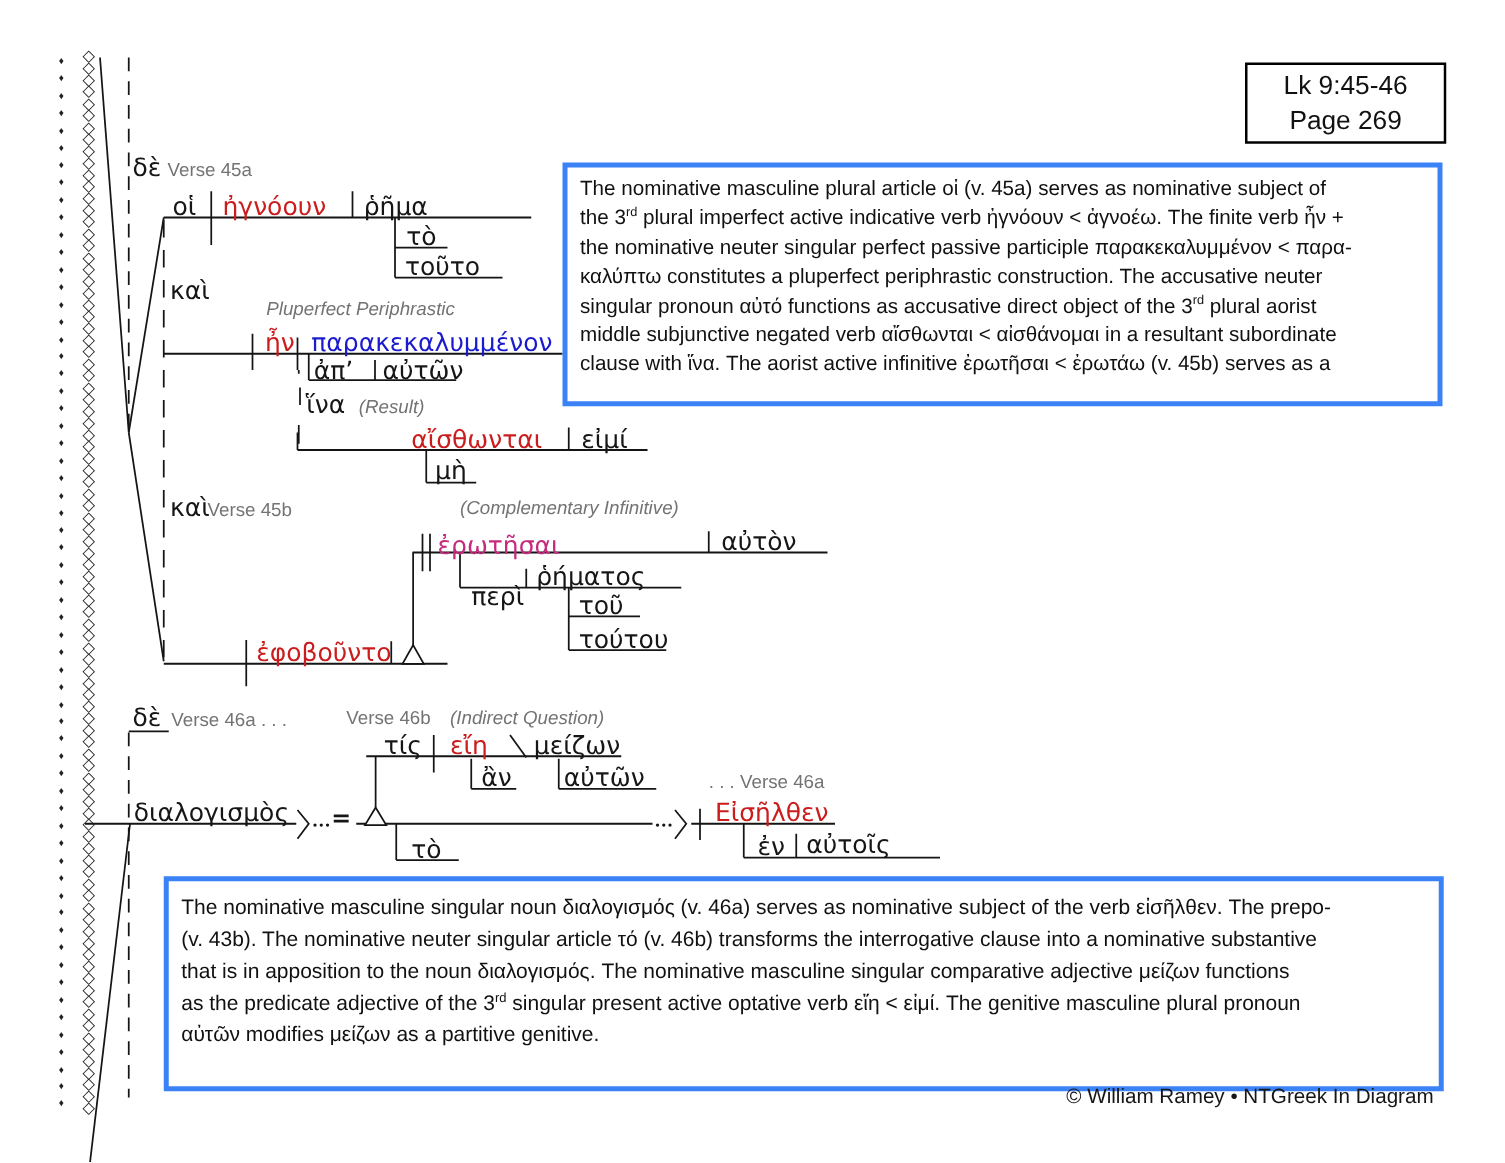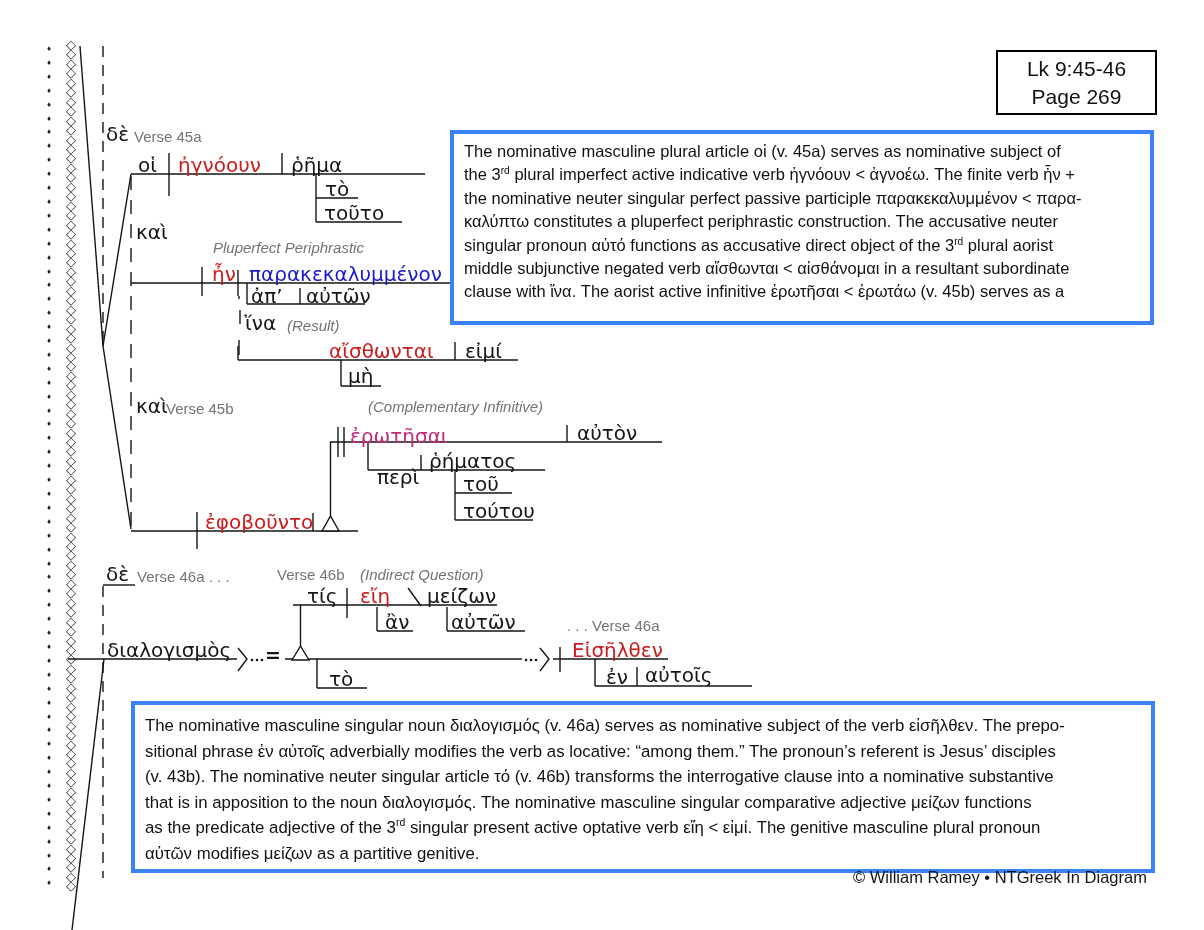--- a/index.html
+++ b/index.html
@@ -330,21 +330,20 @@
     <div class="ln">the 3<sup>rd</sup> plural imperfect active indicative verb ἠγνόουν &lt; ἀγνοέω. The finite verb ἦν +</div>
     <div class="ln">the nominative neuter singular perfect passive participle παρακεκαλυμμένον &lt; παρα-</div>
     <div class="ln">καλύπτω constitutes a pluperfect periphrastic construction. The accusative neuter</div>
     <div class="ln">singular pronoun αὐτό functions as accusative direct object of the 3<sup>rd</sup> plural aorist</div>
     <div class="ln">middle subjunctive negated verb αἴσθωνται &lt; αἰσθάνομαι in a resultant subordinate</div>
     <div class="ln">clause with ἵνα. The aorist active infinitive ἐρωτῆσαι &lt; ἐρωτάω (v. 45b) serves as a</div>
   </div>
 
   <div class="note note2">
     <div class="ln">The nominative masculine singular noun διαλογισμός (v. 46a) serves as nominative subject of the verb εἰσῆλθεν. The prepo-</div>
-    <div class="ln">sitional phrase ἐν αὐτοῖς adverbially modifies the verb as locative: “among them.” The pronoun’s referent is Jesus’ disciples</div>
     <div class="ln">(v. 43b). The nominative neuter singular article τό (v. 46b) transforms the interrogative clause into a nominative substantive</div>
     <div class="ln">that is in apposition to the noun διαλογισμός. The nominative masculine singular comparative adjective μείζων functions</div>
     <div class="ln">as the predicate adjective of the 3<sup>rd</sup> singular present active optative verb εἴη &lt; εἰμί. The genitive masculine plural pronoun</div>
     <div class="ln">αὐτῶν modifies μείζων as a partitive genitive.</div>
   </div>
 
   <div class="footer">© William Ramey • NTGreek In Diagram</div>
 </div>
 
 </body></html>

